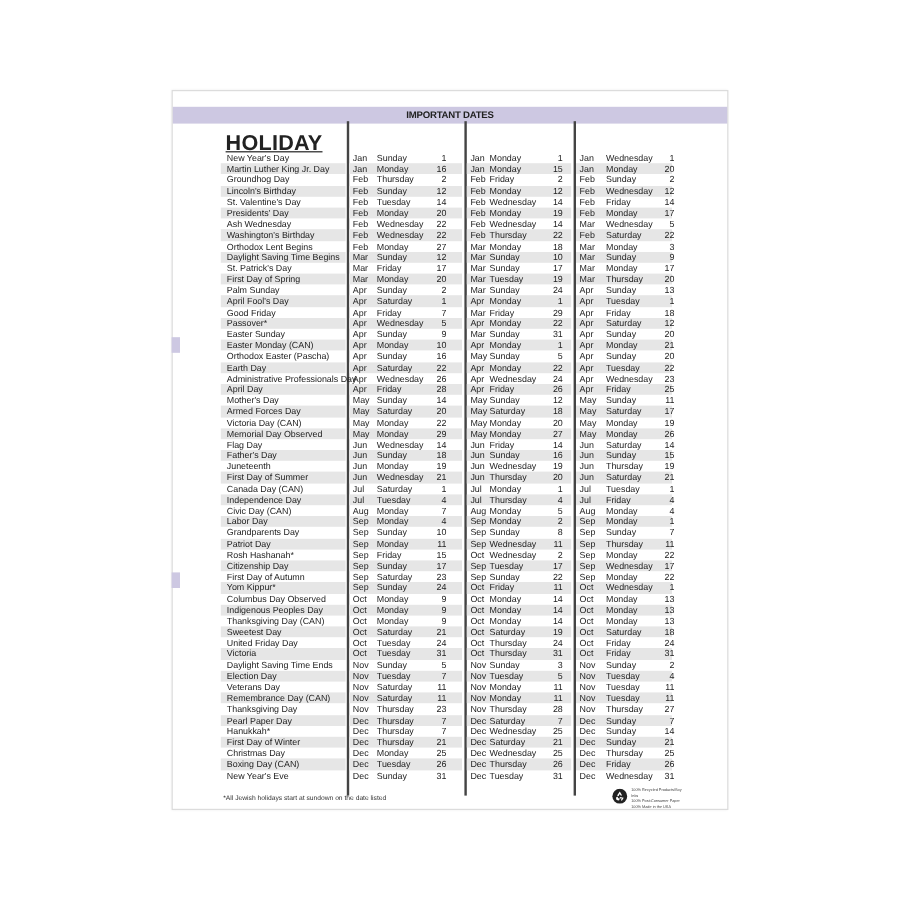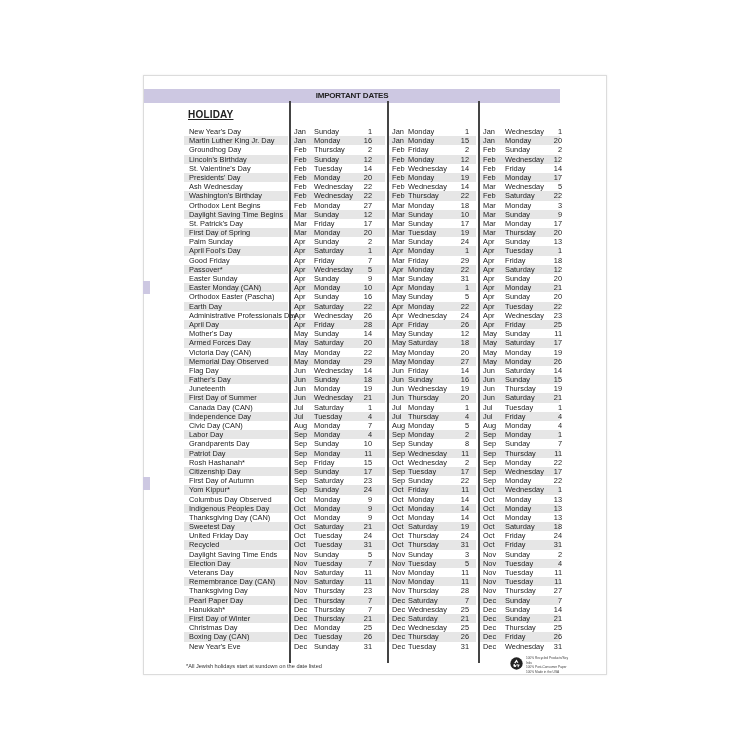--- a/index.html
+++ b/index.html
@@ -2,26 +2,26 @@
 <html><head>
 <meta charset="utf-8">
 <style>
   html, body { margin: 0; padding: 0; background: #ffffff; }
   body { width: 750px; height: 750px; position: relative; overflow: hidden; font-family: "Liberation Sans", sans-serif; color: #222; }
   .page {
     position: absolute; left: 143px; top: 75px; width: 462px; height: 598px;
     background: #fff; border: 1px solid #dcdcdc; box-shadow: 0 0 2px rgba(0,0,0,0.08);
   }
   .banner {
-    position: absolute; left: 0; top: 13px; width: 416px; height: 14px;
+    position: absolute; left: 0; top: 13px; width: 462px; height: 14px;
     background: #cdc8e2; text-align: center; font-size: 8px; font-weight: bold;
     line-height: 14px; letter-spacing: -0.2px; color: #222;
   }
   .title {
-    position: absolute; left: 44px; top: 33px; font-size: 10px; font-weight: bold;
+    position: absolute; left: 44px; top: 33px; font-size: 18px; font-weight: bold;
     text-decoration: underline; color: #222; letter-spacing: 0.2px;
   }
   .tab-marker { position: absolute; width: 7px; height: 13px; background: #cdc8e2; }
   .vline { position: absolute; top: 25px; width: 2px; height: 562px; background: #444; }
   .rows { position: absolute; left: 0; top: 51px; width: 462px; }
   .row { position: relative; height: 9.2px; font-size: 7.4px; line-height: 9.2px; white-space: nowrap; }
   .row .bg { position: absolute; top: 0; height: 9.2px; background: #e6e6e6; }
   .cell { position: absolute; top: 0; }
   .c-holiday { left: 45px; }
   .m1 { left: 150px; } .d1 { left: 170px; } .n1 { left: 206px; width: 22px; text-align: right; }
@@ -670,21 +670,21 @@
         <span class="cell n2">24</span>
         <span class="cell m3">Oct</span>
         <span class="cell d3">Friday</span>
         <span class="cell n3">24</span>
       </div>
       <div class="row even">
         <div class="bg" style="left: 40px; width: 104px;"></div>
         <div class="bg" style="left: 147px; width: 94px;"></div>
         <div class="bg" style="left: 245px; width: 87px;"></div>
         <div class="bg" style="left: 336px; width: 80px;"></div>
-        <span class="cell c-holiday">Recycled</span>
+        <span class="cell c-holiday">Victoria</span>
         <span class="cell m1">Oct</span>
         <span class="cell d1">Tuesday</span>
         <span class="cell n1">31</span>
         <span class="cell m2">Oct</span>
         <span class="cell d2">Thursday</span>
         <span class="cell n2">31</span>
         <span class="cell m3">Oct</span>
         <span class="cell d3">Friday</span>
         <span class="cell n3">31</span>
       </div>

